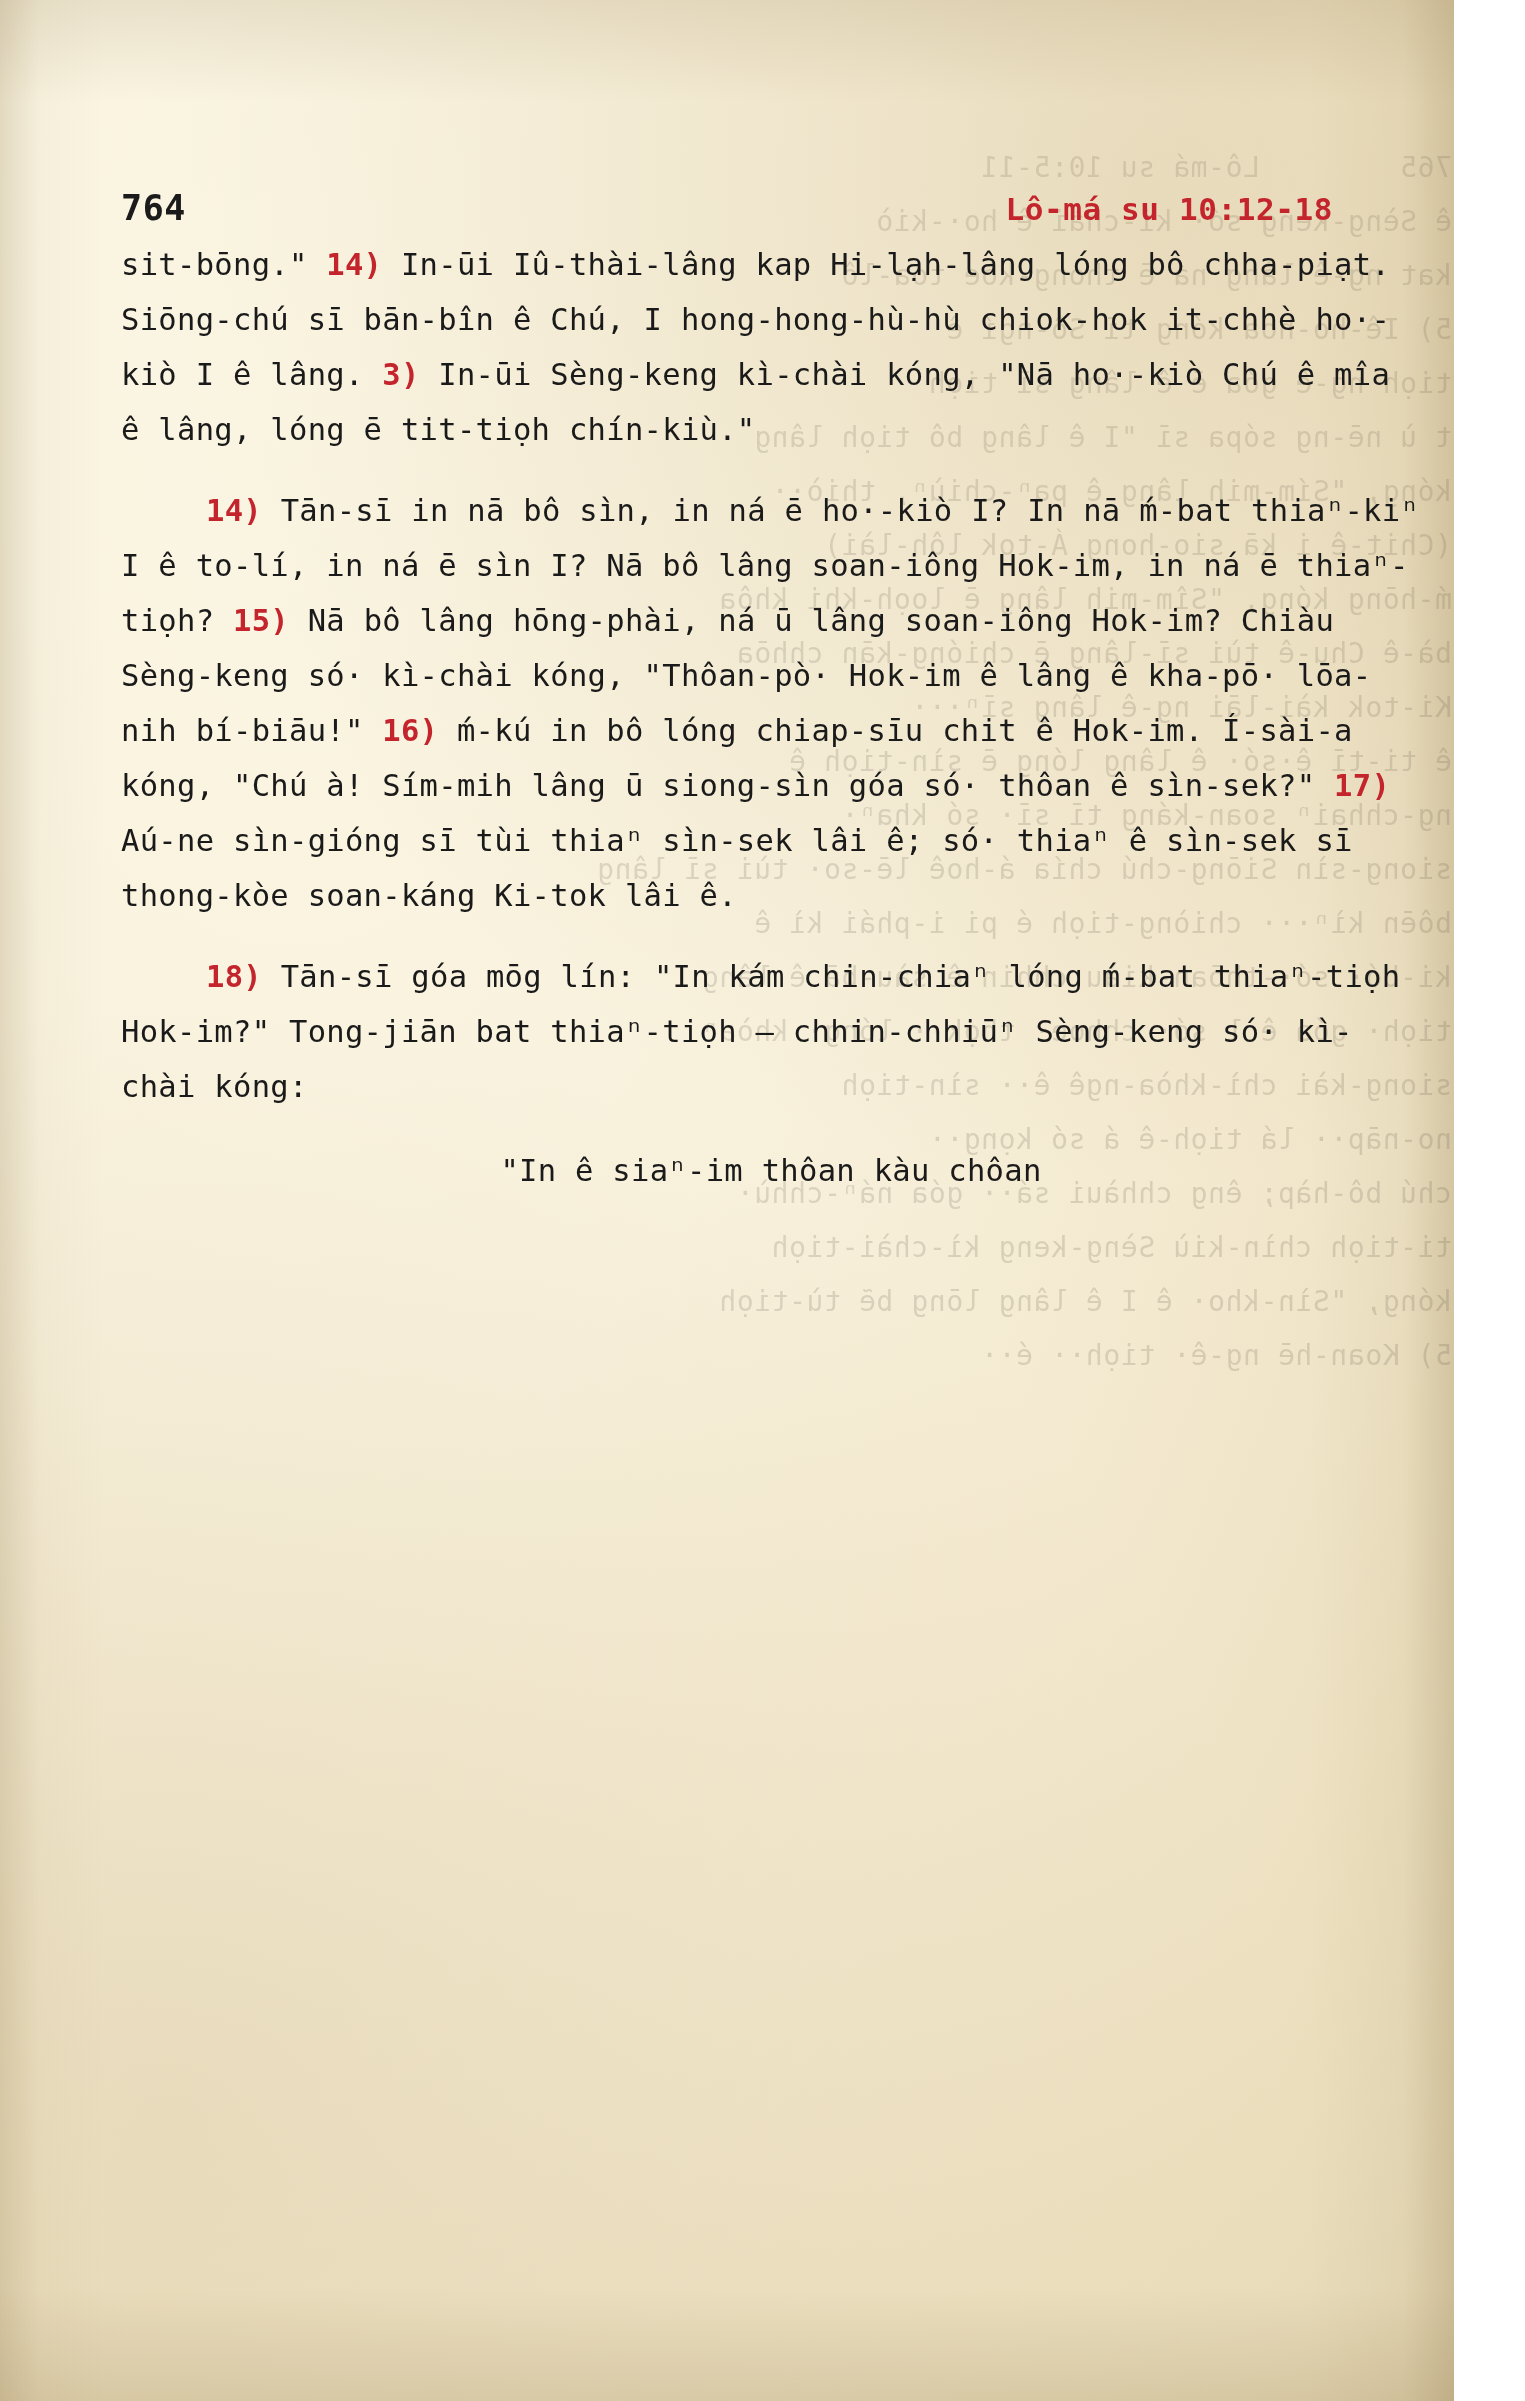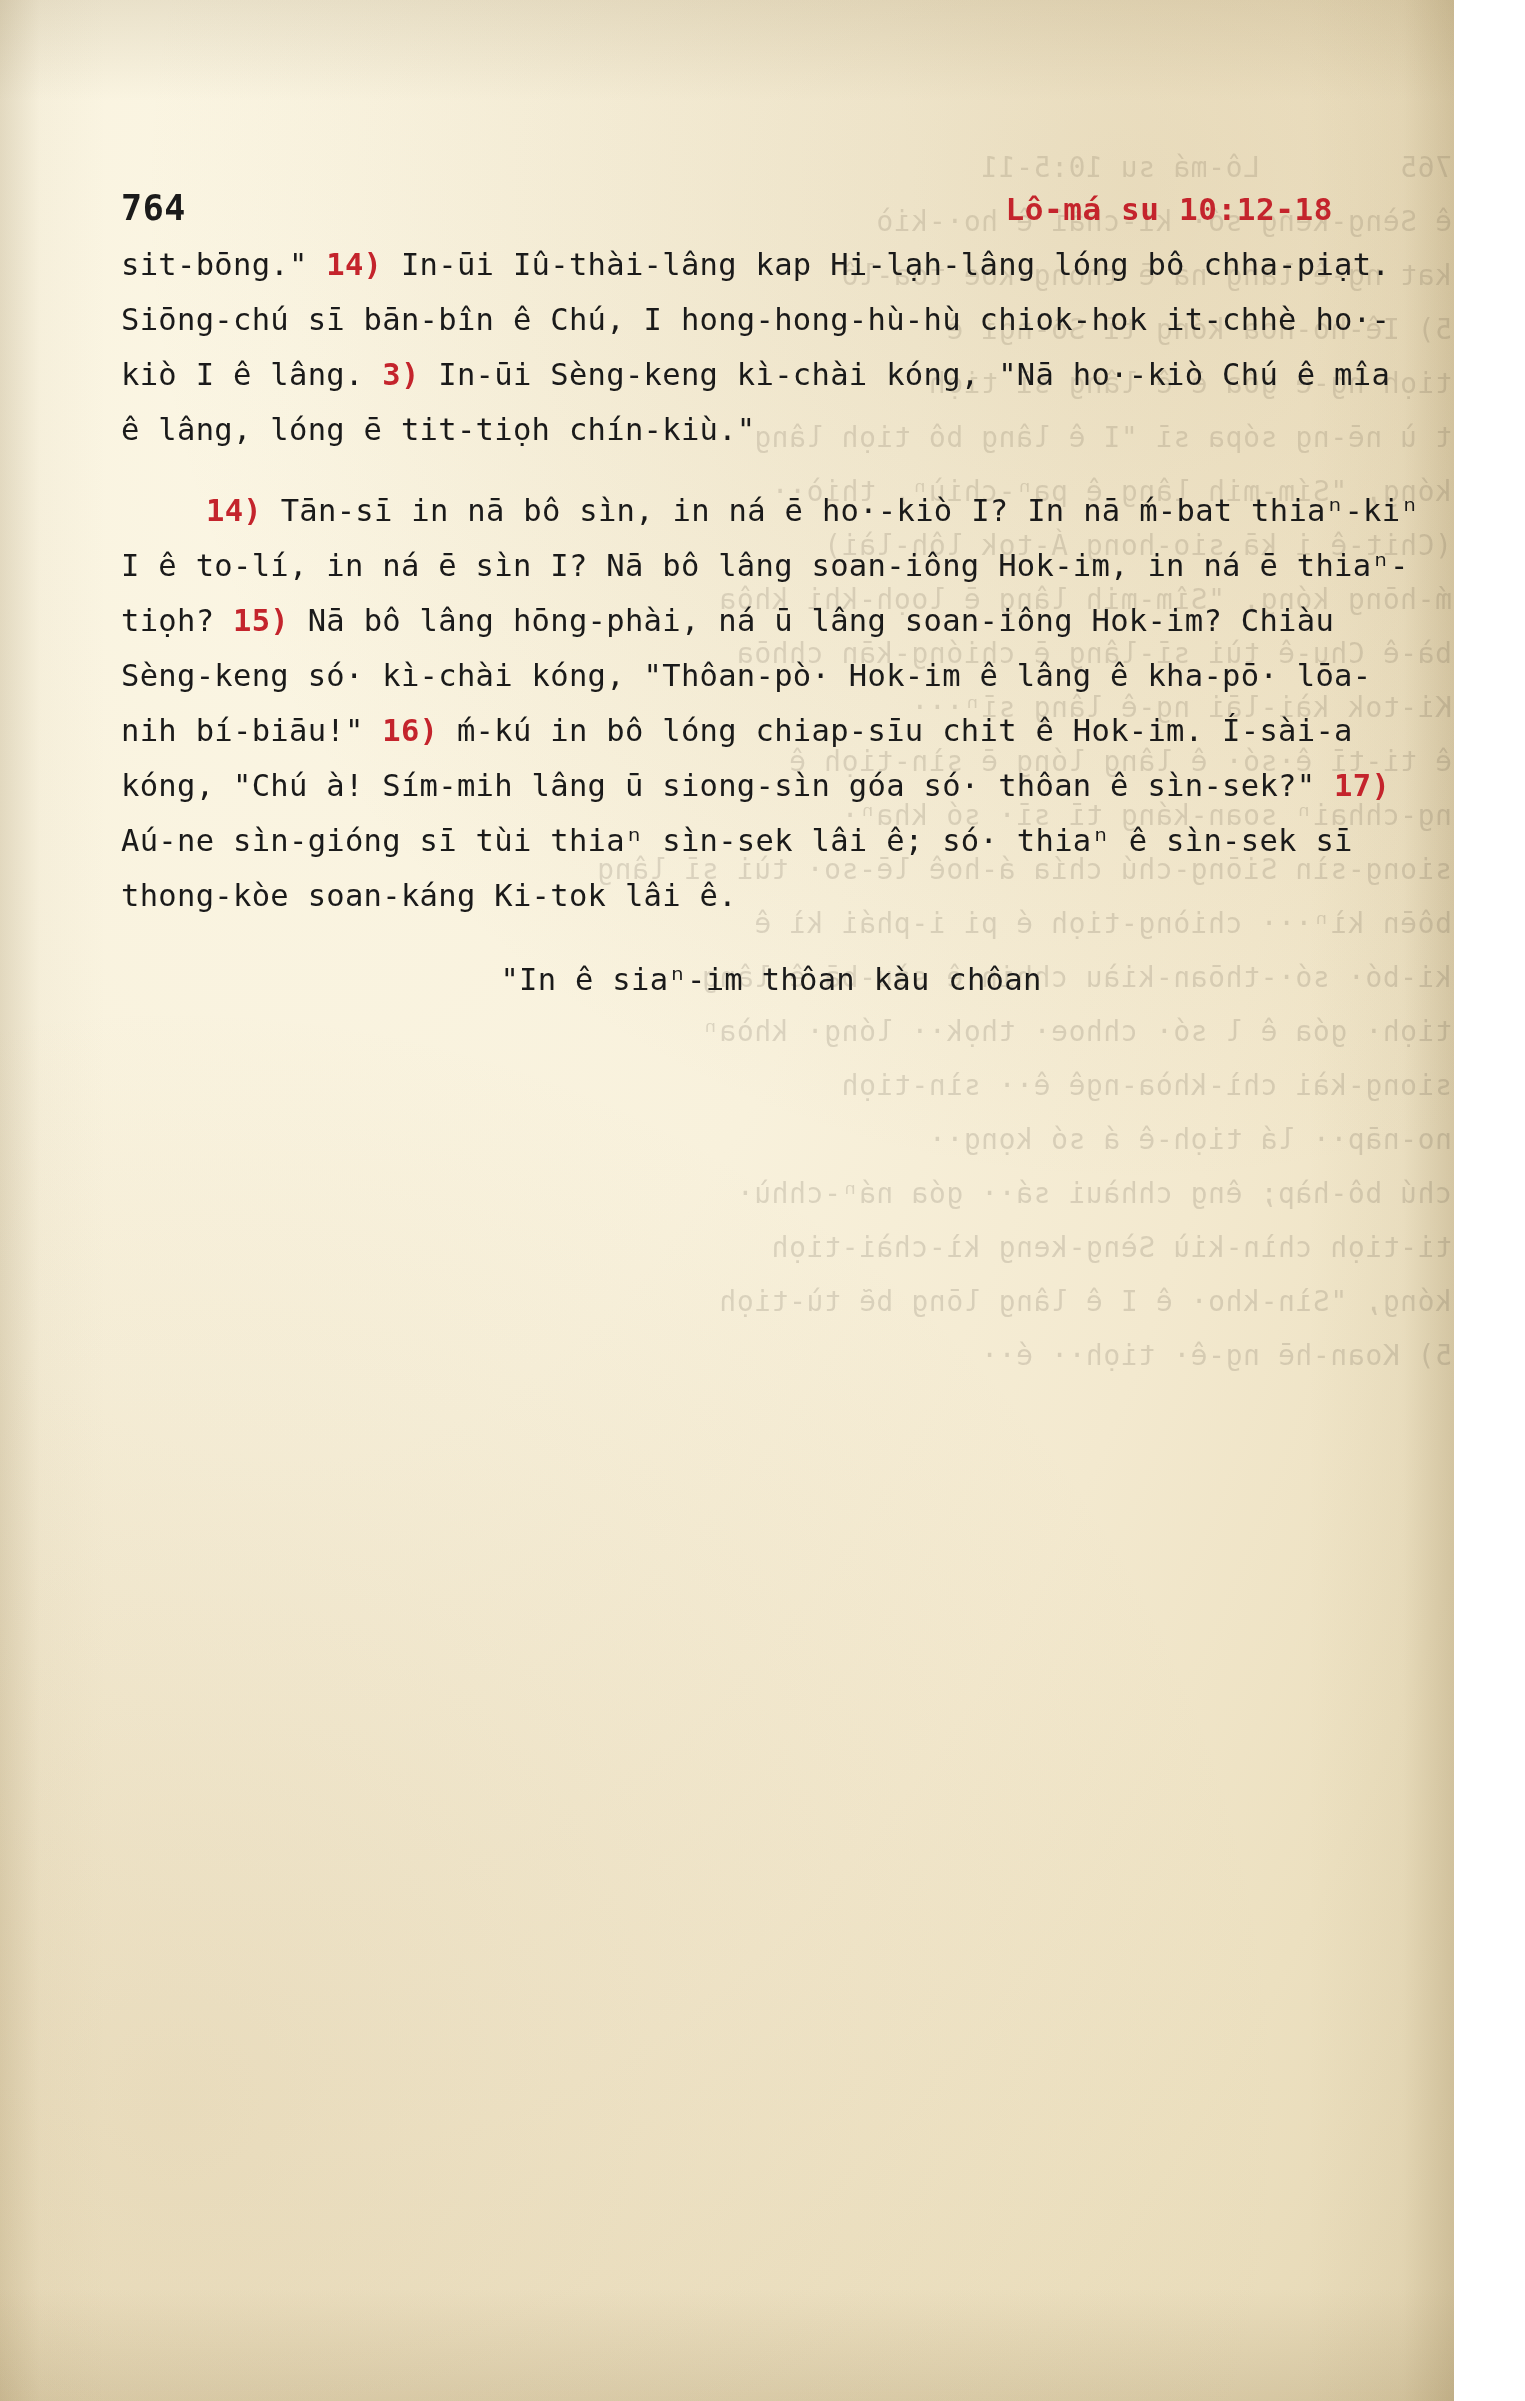--- a/index.html
+++ b/index.html
@@ -150,20 +150,23 @@
     <div class="body">
 
       <p class="para">
         <span>sit-bōng." </span><span class="vs">14)</span><span> In-ūi Iû-thài-lâng kap Hi-lạh-lâng lóng bô chha-piạt. Siōng-chú sī bān-bîn ê Chú, I hong-hong-hù-hù chiok-hok it-chhè ho·-kiò I ê lâng. </span><span class="vs">3)</span><span> In-ūi Sèng-keng kì-chài kóng, "Nā ho·-kiò Chú ê mîa ê lâng, lóng ē tit-tiọh chín-kiù."</span>
       </p>
 
       <p class="para indent">
         <span class="vs">14)</span><span> Tān-sī in nā bô sìn, in ná ē ho·-kiò I? In nā ḿ-bat thiaⁿ-kiⁿ I ê to-lí, in ná ē sìn I? Nā bô lâng soan-iông Hok-im, in ná ē thiaⁿ-tiọh? </span><span class="vs">15)</span><span> Nā bô lâng hōng-phài, ná ū lâng soan-iông Hok-im? Chiàu Sèng-keng só· kì-chài kóng, "Thôan-pò· Hok-im ê lâng ê kha-pō· lōa-nih bí-biāu!" </span><span class="vs">16)</span><span> ḿ-kú in bô lóng chiap-sīu chit ê Hok-im. Í-sài-a kóng, "Chú à! Sím-mih lâng ū siong-sìn góa só· thôan ê sìn-sek?" </span><span class="vs">17)</span><span> Aú-ne sìn-gióng sī tùi thiaⁿ sìn-sek lâi ê; só· thiaⁿ ê sìn-sek sī thong-kòe soan-káng Ki-tok lâi ê.</span>
       </p>
 
+      <p class="para indent">
+        <span class="vs">18)</span><span> Tān-sī góa mōg lín: "In kám chin-chiaⁿ lóng ḿ-bat thiaⁿ-tiọh Hok-im?" Tong-jiān bat thiaⁿ-tiọh — chhin-chhiūⁿ Sèng-keng só· kì-chài kóng:</span>
+      </p>
 
       <div class="poem">
         <div class="l1">"In ê siaⁿ-im thôan kàu chôan</div>
       </div>
 
     </div>
   </div>
 </div>
 
 

